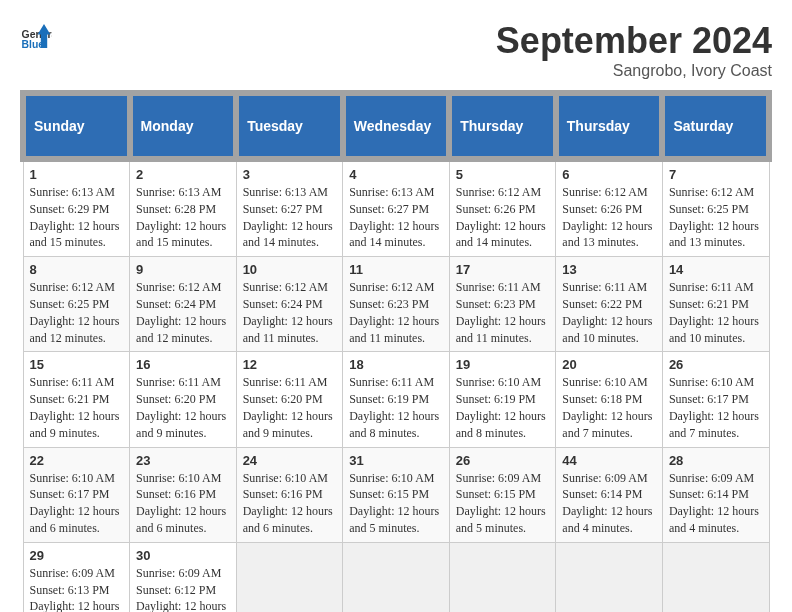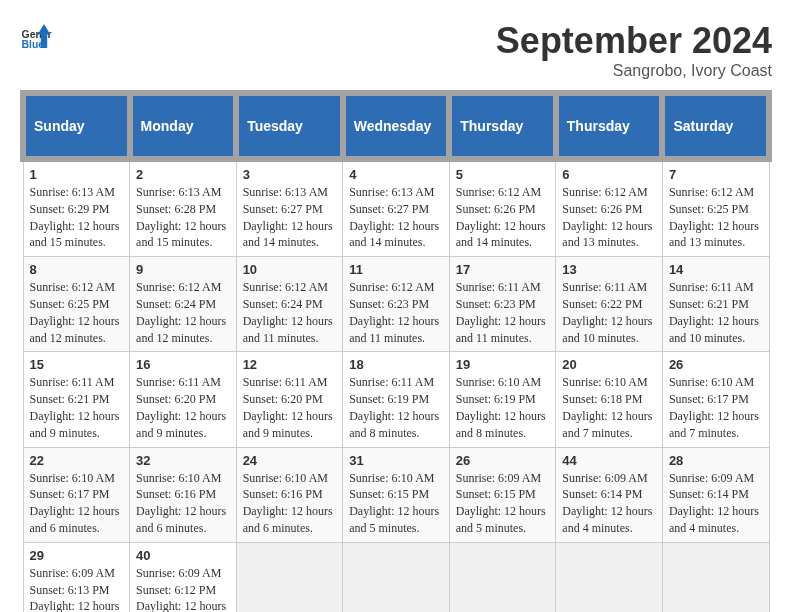--- a/index.html
+++ b/index.html
@@ -267,21 +267,21 @@
       </tr>
       <tr>
         <td>
           <span class="day-num">22</span>
           <div class="day-info" style="white-space: pre-line;">Sunrise: 6:10 AM
 Sunset: 6:17 PM
 Daylight: 12 hours
 and 6 minutes.</div>
         </td>
         <td>
-          <span class="day-num">32</span>
+          <span class="day-num">23</span>
           <div class="day-info" style="white-space: pre-line;">Sunrise: 6:10 AM
 Sunset: 6:16 PM
 Daylight: 12 hours
 and 6 minutes.</div>
         </td>
         <td>
           <span class="day-num">24</span>
           <div class="day-info" style="white-space: pre-line;">Sunrise: 6:10 AM
 Sunset: 6:16 PM
 Daylight: 12 hours
@@ -318,21 +318,21 @@
       </tr>
       <tr>
         <td>
           <span class="day-num">29</span>
           <div class="day-info" style="white-space: pre-line;">Sunrise: 6:09 AM
 Sunset: 6:13 PM
 Daylight: 12 hours
 and 4 minutes.</div>
         </td>
         <td>
-          <span class="day-num">40</span>
+          <span class="day-num">30</span>
           <div class="day-info" style="white-space: pre-line;">Sunrise: 6:09 AM
 Sunset: 6:12 PM
 Daylight: 12 hours
 and 3 minutes.</div>
         </td>
         <td class="empty-cell"></td>
         <td class="empty-cell"></td>
         <td class="empty-cell"></td>
         <td class="empty-cell"></td>
         <td class="empty-cell"></td>

